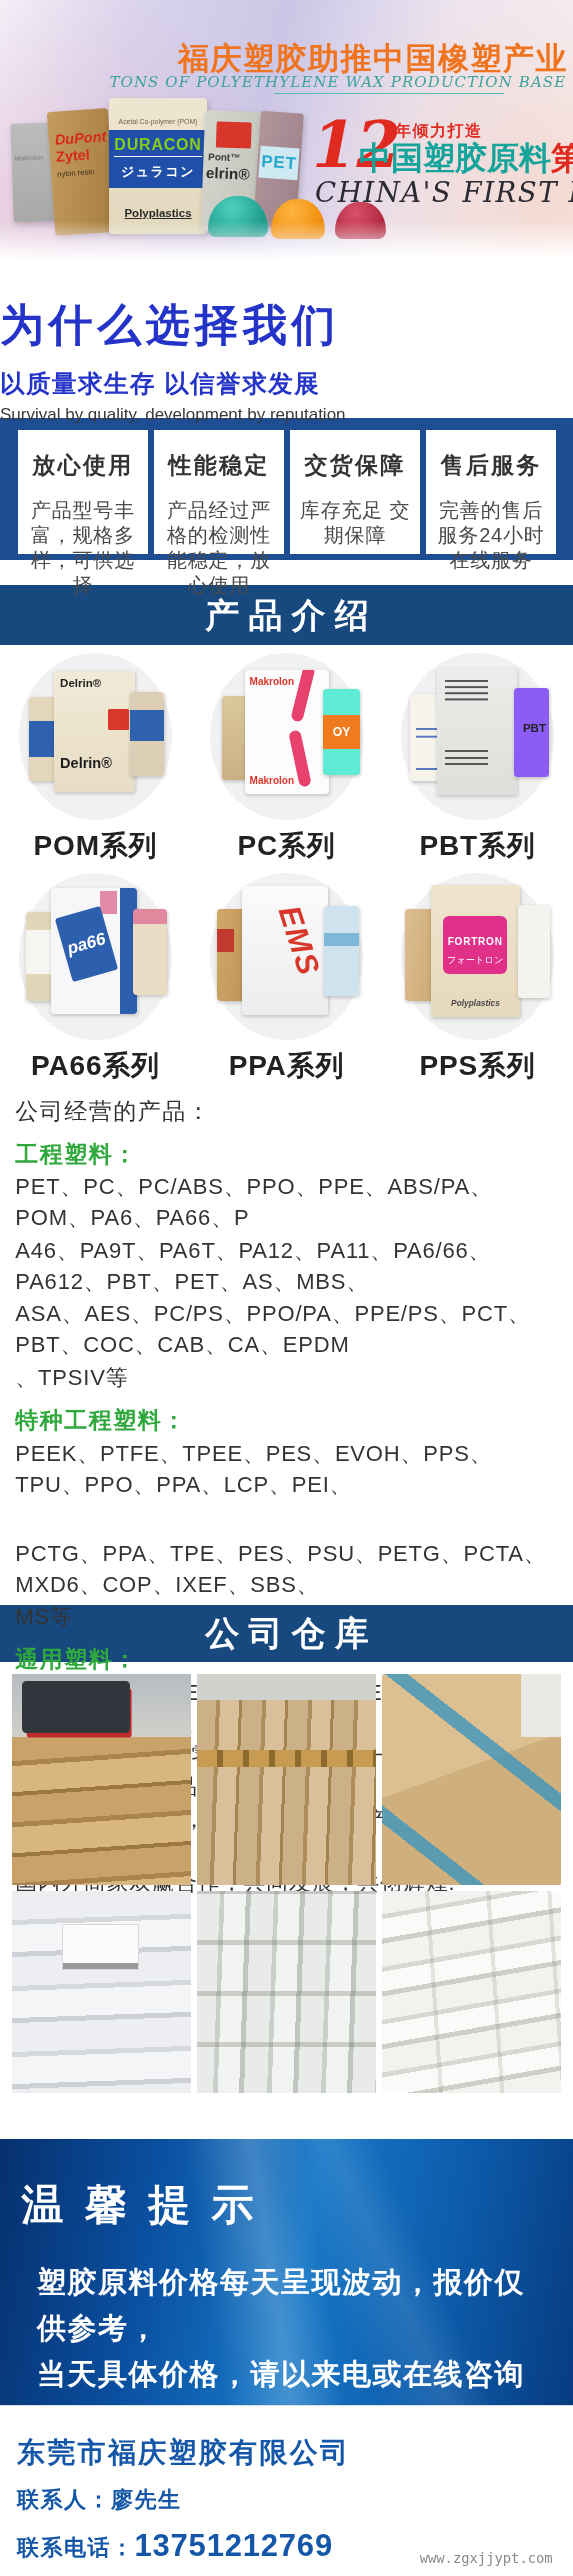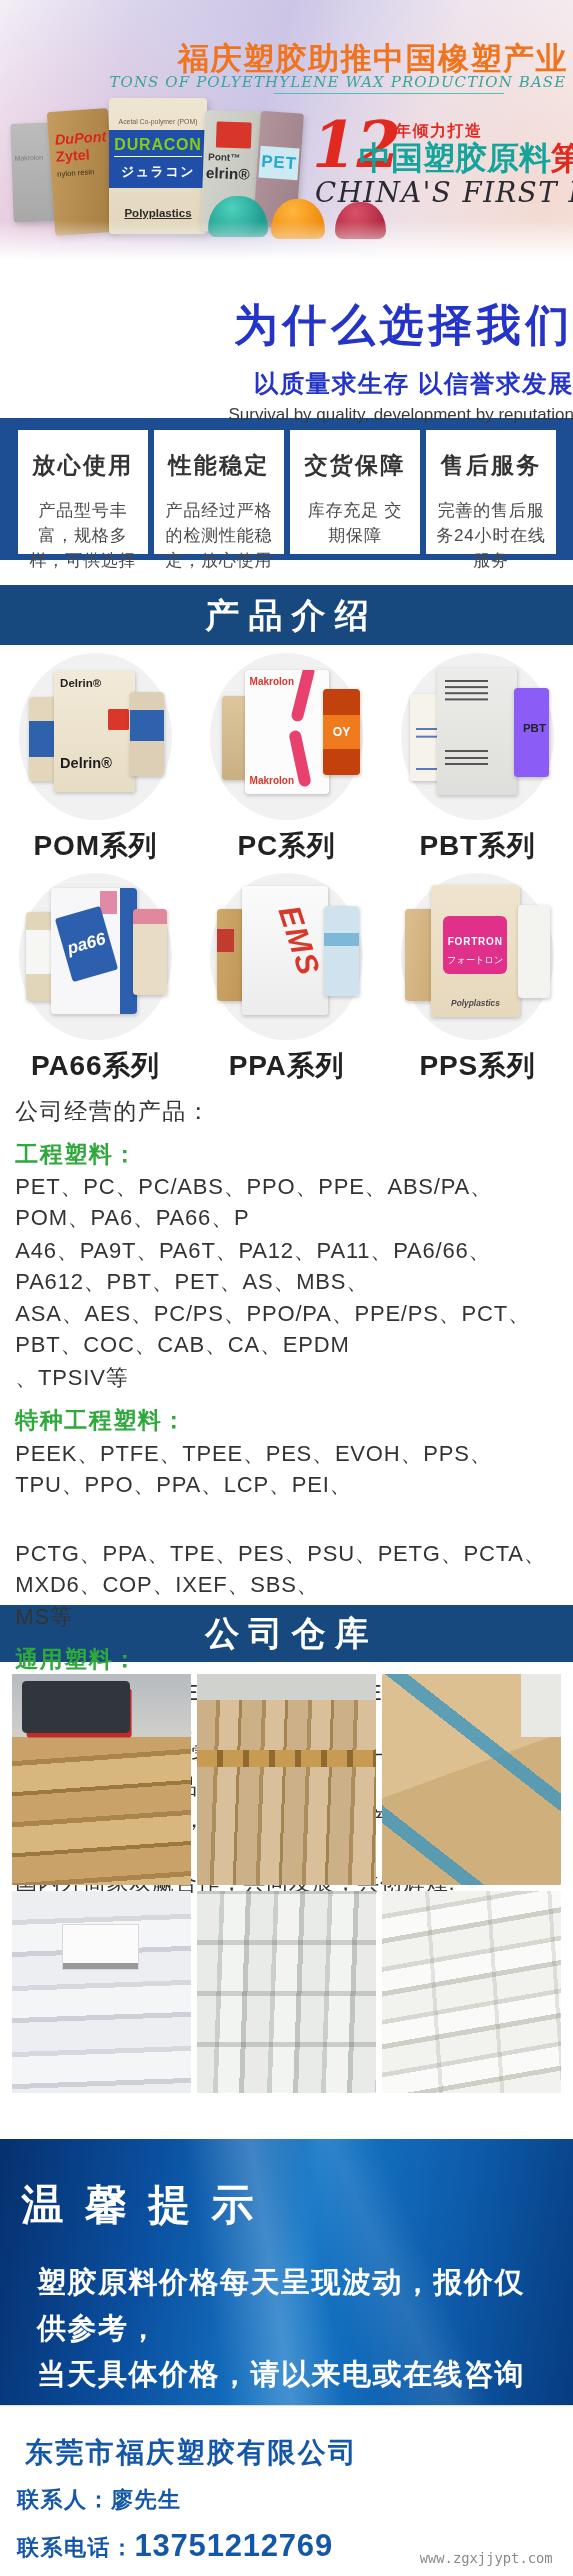--- a/index.html
+++ b/index.html
@@ -64,30 +64,30 @@
 
   .pile { position:absolute; border-radius:50% 50% 7.7px 7.7px / 85% 85% 9.2px 9.2px; }
   .pile1 { left:208px; top:196px; width:60px; height:41px;
     background:radial-gradient(circle at 40% 30%, #4fd0bd, #1f9e90 70%); }
   .pile2 { left:271px; top:199px; width:54px; height:40px;
     background:radial-gradient(circle at 40% 30%, #ffb640, #ef8d0c 70%); }
   .pile3 { left:335px; top:202px; width:51px; height:37px;
     background:radial-gradient(circle at 40% 30%, #d9516a, #b22a40 70%); }
 
   
-  .why { height:142px; padding-top:20px; text-align:right;margin-left:28px; }
+  .why { height:142px; padding-top:20px; text-align:left; }
   .why-title { font-size:44px; font-weight:bold; color:#2433c8; letter-spacing:4.6px; }
   .why-sub { margin-top:12.2px; font-size:24.5px; font-weight:bold; color:#2433c8; letter-spacing:1.5px; }
   .why-sub-en { margin-top:4.6px; font-size:17px; color:#3a3a3a; }
 
   
   .features { height:142px; background:#1d4d93; padding:11.5px 18.4px 0; display:flex; gap:6.9px; }
   .fcard { flex:1; background:#fff; height:124px; text-align:center; padding:20px 9.2px 0; }
   .fcard h3 { font-size:23px; color:#333; letter-spacing:2.3px; font-weight:bold; }
-  .fcard p { margin-top:17px; font-size:17px; color:#4a4a4a; line-height:25px; letter-spacing:0.8px; }
+  .fcard p { margin-top:17px; font-size:20px; color:#4a4a4a; line-height:25px; letter-spacing:0.8px; }
 
   .spacer-33 { height:25px; }
 
   
   .sec-banner { height:60px; line-height:60px; background:#17497f; color:#fff; text-align:center;
     font-size:34px; font-weight:bold; letter-spacing:9.2px; text-indent:9.2px; }
   .sec-banner.short { height:57px; line-height:57px; }
 
   
   .grid { display:flex; flex-wrap:wrap; }
@@ -109,21 +109,21 @@
   .pom-r { left:130px; top:47px; width:34px; height:84px;
     background:linear-gradient(#dccfb6 0 22%, #2f62ad 22% 58%, #dccfb6 58%); }
   
   .pc-l { left:31px; top:51px; width:40px; height:84px; background:linear-gradient(#dcc79c,#c9b083); }
   .pc-c { left:54px; top:24.5px; width:84px; height:124px; background:#fcfcfc; }
   .pc-stripe { position:absolute; width:12.2px; height:57px; background:#e8416e; border-radius:6.1px; }
   .pc-s1 { right:20px; top:-4.6px; transform:rotate(14deg); }
   .pc-s2 { right:23px; top:60px; transform:rotate(-12deg); }
   .t-makro { position:absolute; left:4.6px; top:6.1px; font-size:10px; font-weight:bold; color:#d8372a; }
   .t-makro2 { position:absolute; left:4.6px; bottom:7.7px; font-size:10px; font-weight:bold; color:#d8372a; }
-  .pc-r { left:132px; top:44px; width:37px; height:86px; background:#c2410c; }
+  .pc-r { left:132px; top:44px; width:37px; height:86px; background:#5eead4; }
   .pc-r i { position:absolute; left:0; right:0; top:26px; height:34px; background:#f07a1e;
     color:#fff; font-style:normal; font-size:12.2px; font-weight:bold; text-align:center; line-height:34px; }
   
   .pbt-l { left:27.6px; top:49px; width:41px; height:87px; background:#f6f3ea; }
   .pbt-l i { position:absolute; left:6.1px; top:34px; width:26px; height:2.3px; background:#5b79c0;
     box-shadow:0 7.7px 0 #5b79c0, 0 40px 0 #5b79c0; }
   .pbt-c { left:55px; top:23px; width:80px; height:127px; background:linear-gradient(#ececea,#dededa); }
   .pbt-c i { position:absolute; left:7.7px; top:12.2px; width:43px; height:1.5px; background:#555;
     box-shadow:0 6.1px 0 #555, 0 12.2px 0 #555, 0 18.4px 0 #555, 0 70px 0 #555, 0 77px 0 #555, 0 83px 0 #555; }
   .pbt-r { left:132px; top:43px; width:35px; height:89px; background:#8b5cf6; }
@@ -204,21 +204,21 @@
     background:linear-gradient(70deg, transparent 35%, rgba(255,255,255,.10) 50%, transparent 60%);
     transform:rotate(-4deg); }
   .notice-title { position:relative; z-index:2; padding-top:38px; text-align:left; color:#fff;
     font-size:42px; font-weight:bold; letter-spacing:21.4px; text-indent:21.4px; }
   .notice-lines { position:relative; z-index:2; margin-top:26px; padding:0 37px; }
   .nline { color:#fff; font-size:29px; font-weight:bold; line-height:46px; letter-spacing:1.5px; }
 
   
   .footer { position:relative; height:173px; background:#fff; border-top:1.5px solid #dcdcdc;
     padding:27.6px 0 0 17px; }
-  .f-company { color:#1457a8; font-size:28px; font-weight:bold; letter-spacing:2.3px;margin-left:8px; }
+  .f-company { color:#1457a8; font-size:28px; font-weight:bold; letter-spacing:2.3px; }
   .f-row { margin-top:13px; color:#1457a8; font-size:22px; font-weight:bold; letter-spacing:1.5px; }
   .f-phone { font-size:31px; letter-spacing:0.8px; vertical-align:-1.5px; }
   .f-site { position:absolute; right:21.4px; bottom:12.2px; color:#8a8a8a; font-size:13.8px;
     font-family:"DejaVu Sans Mono", monospace; }
 </style>
 </head>
 <body>
 
 <div class="page">
 

